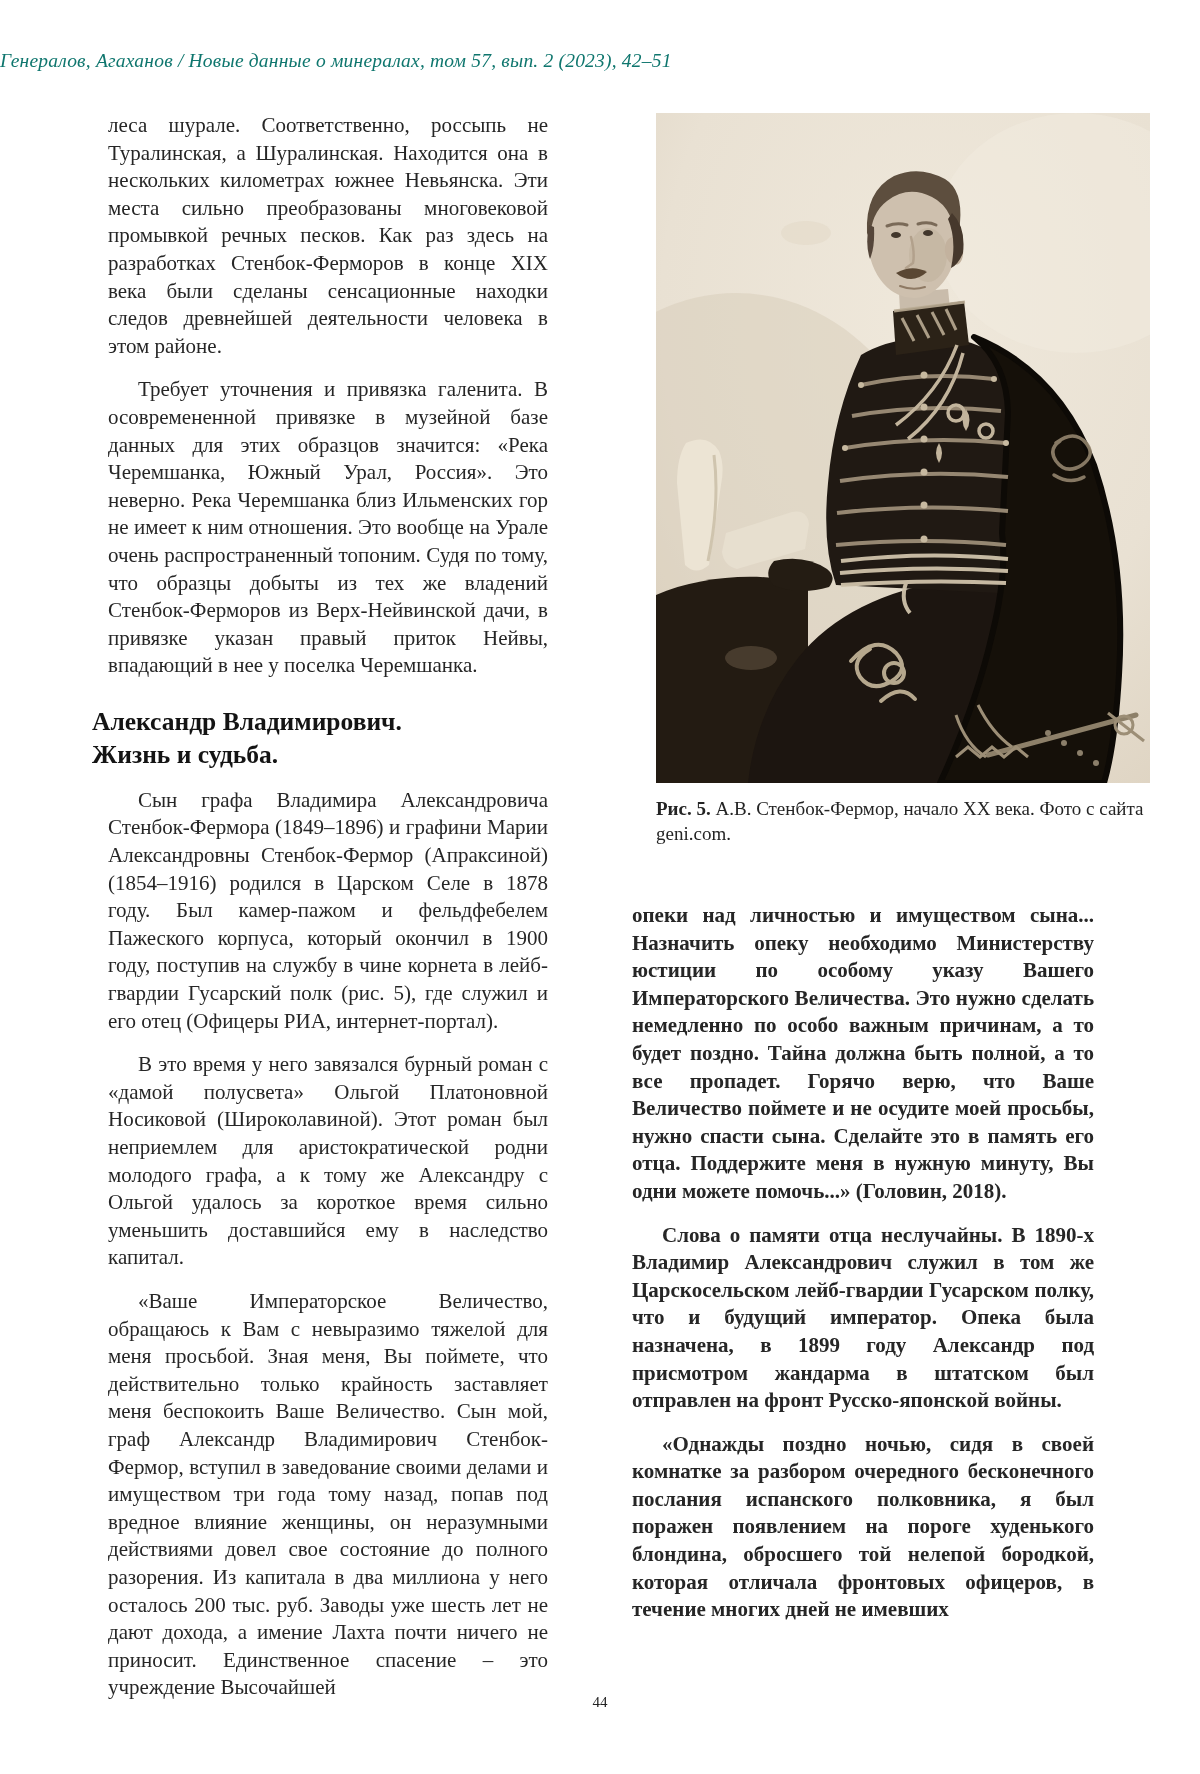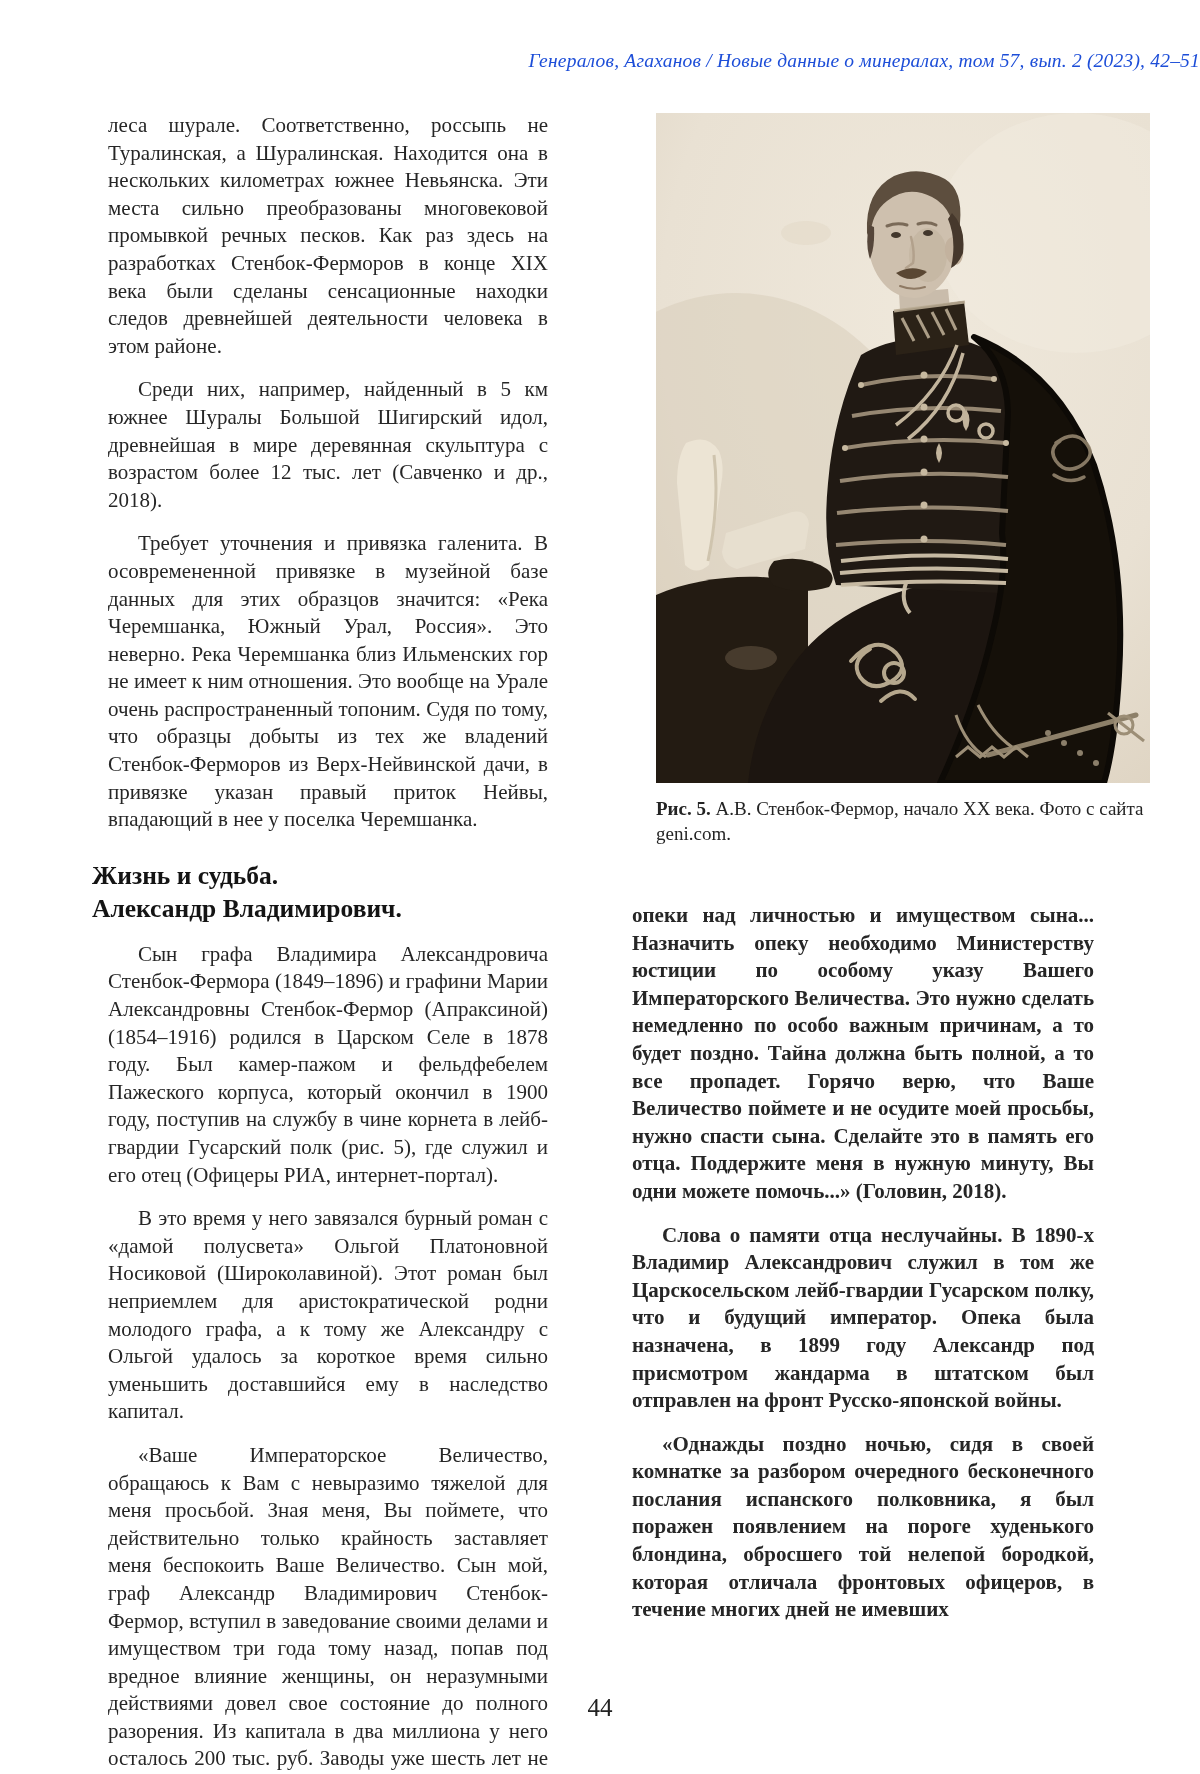--- a/index.html
+++ b/index.html
@@ -5,22 +5,22 @@
   html, body { margin:0; padding:0; background:#ffffff; }
   .page {
     position:relative; width:1200px; height:1774px;
     background:#ffffff; overflow:hidden;
     font-family:"Liberation Serif", "DejaVu Serif", serif;
     color:#262626;
     -webkit-font-smoothing:antialiased;
   }
   .running-header {
     position:absolute; top:50px; left:0; width:100%;
-    text-align:right; font-style:italic;
-    font-size:19.5px; color:#1d4ed8; letter-spacing:0.2px;
+    text-align:left; font-style:italic;
+    font-size:19.5px; color:#0f766e; letter-spacing:0.2px;
   }
   .col {
     position:absolute; font-size:21px; line-height:27.6px;
     text-align:justify; color:#262626;
   }
   .col-left  { left:92px;  top:96px;  width:472px; }
   .col-right { left:616px; top:113px; width:494px; }
   .col p { margin:16px; text-indent:30px; }
   .col p.no-indent { text-indent:0; }
   .section-heading {
@@ -31,37 +31,36 @@
   figure.portrait { margin:0; width:564px;padding-left:40px; }
   .photo { display:block; width:494px; height:670px; }
   figcaption {
     margin-top:13px; font-size:19px; line-height:25px;
     text-align:left; color:#242424;
   }
   .fig-label { font-weight:700; }
   .right-body { margin-top:56px;font-weight:bold; }
   .page-number {
     position:absolute; top:1694px; left:0; width:100%;
-    text-align:center; font-size:25px; color:#222222;
+    text-align:center; font-size:15px; color:#222222;
   }
 </style>
 </head>
 <body>
 
 <div class="page">
 
   <div class="running-header">Генералов, Агаханов / Новые данные о минералах, том 57, вып. 2 (2023), 42–51</div>
 
   <div class="col col-left">
     <p class="no-indent">леса шурале. Соответственно, россыпь не Туралинская, а Шуралинская. Находится она в нескольких километрах южнее Невьянска. Эти места сильно преобразованы многовековой промывкой речных песков. Как раз здесь на разработках Стенбок-Ферморов в конце XIX века были сделаны сенсационные находки следов древнейшей деятельности человека в этом районе.</p>
-    <p>Среди них, например, найденный в 5 км южнее Шуралы Большой Шигирский идол, древнейшая в мире деревянная скульптура с возрастом более 12 тыс. лет (Савченко и др., 2018).</p>
     <p>Требует уточнения и привязка галенита. В осовремененной привязке в музейной базе данных для этих образцов значится: «Река Черемшанка, Южный Урал, Россия». Это неверно. Река Черемшанка близ Ильменских гор не имеет к ним отношения. Это вообще на Урале очень распространенный топоним. Судя по тому, что образцы добыты из тех же владений Стенбок-Ферморов из Верх-Нейвинской дачи, в привязке указан правый приток Нейвы, впадающий в нее у поселка Черемшанка.</p>
     <h2 class="section-heading">
+      <span>Александр Владимирович.</span>
       <span>Жизнь и судьба.</span>
-      <span>Александр Владимирович.</span>
     </h2>
     <p>Сын графа Владимира Александровича Стенбок-Фермора (1849–1896) и графини Марии Александровны Стенбок-Фермор (Апраксиной) (1854–1916) родился в Царском Селе в 1878 году. Был камер-пажом и фельдфебелем Пажеского корпуса, который окончил в 1900 году, поступив на службу в чине корнета в лейб-гвардии Гусарский полк (рис. 5), где служил и его отец (Офицеры РИА, интернет-портал).</p>
     <p>В это время у него завязался бурный роман с «дамой полусвета» Ольгой Платоновной Носиковой (Широколавиной). Этот роман был неприемлем для аристократической родни молодого графа, а к тому же Александру с Ольгой удалось за короткое время сильно уменьшить доставшийся ему в наследство капитал.</p>
     <p>«Ваше Императорское Величество, обращаюсь к Вам с невыразимо тяжелой для меня просьбой. Зная меня, Вы поймете, что действительно только крайность заставляет меня беспокоить Ваше Величество. Сын мой, граф Александр Владимирович Стенбок-Фермор, вступил в заведование своими делами и имуществом три года тому назад, попав под вредное влияние женщины, он неразумными действиями довел свое состояние до полного разорения. Из капитала в два миллиона у него осталось 200 тыс. руб. Заводы уже шесть лет не дают дохода, а имение Лахта почти ничего не приносит. Единственное спасение – это учреждение Высочайшей</p>
   </div>
 
   <div class="col col-right">
     <figure class="portrait">
       <svg class="photo" viewBox="0 0 494 670" xmlns="http://www.w3.org/2000/svg" role="img">
         <defs>

